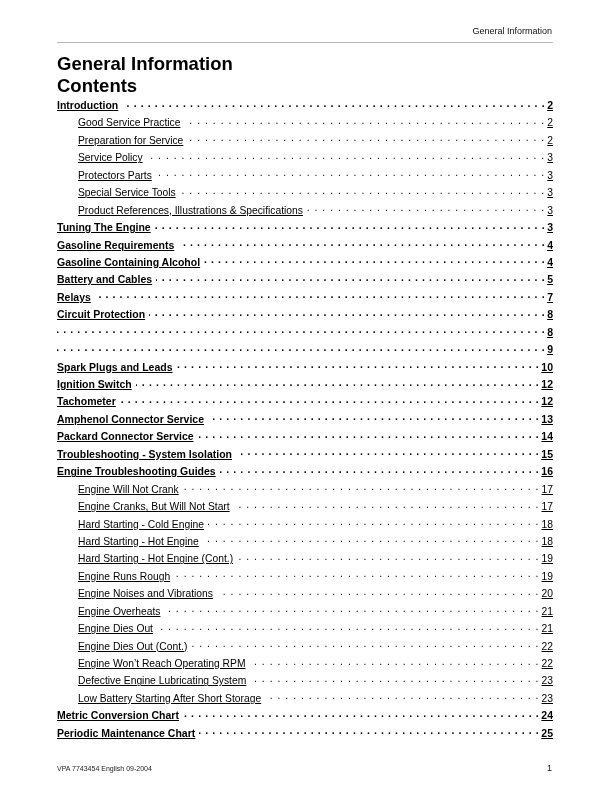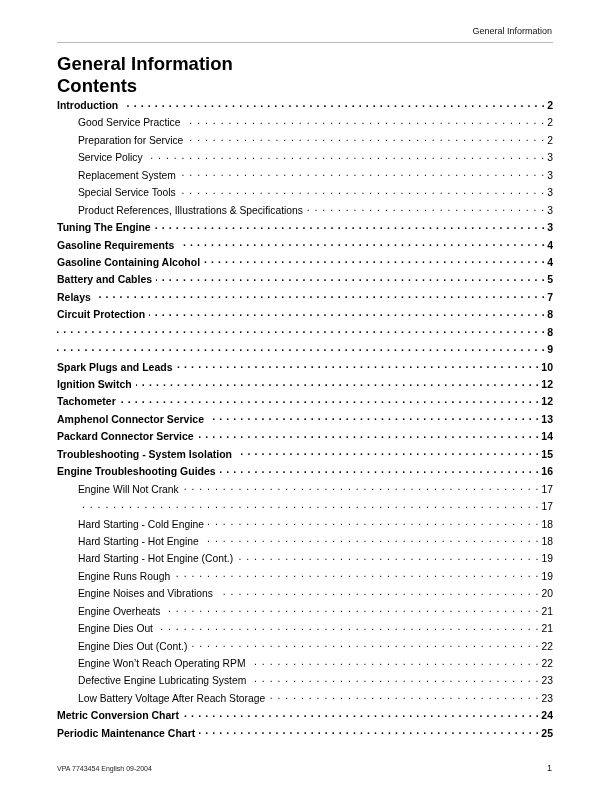--- a/index.html
+++ b/index.html
@@ -2,21 +2,21 @@
 <html><head>
   <meta charset="utf-8">
   <style>
     html, body { margin: 0; padding: 0; background: #ffffff; }
     body { width: 612px; height: 792px; position: relative; overflow: hidden;
            font-family: "Liberation Sans", sans-serif; color: #000; }
     .running-header { position: absolute; top: 26px; right: 60px; font-size: 9px; color: #111; }
     .header-rule { position: absolute; top: 42px; left: 57px; width: 496px; height: 0; border-top: 1px solid #b8b8b8; }
     .title { position: absolute; left: 57px; top: 53px; margin: 0; font-size: 18.5px; font-weight: bold; line-height: 22px; }
     .title .line { display: block; }
-    .toc { position: absolute; left: 57px; top: 97px; width: 496px; }
+    .toc { position: absolute; left: 57px; top: 97px; width: 496px; text-decoration: underline; }
     .toc-row { display: flex; align-items: baseline; height: 17.45px; font-size: 10.5px; line-height: 17.45px; white-space: nowrap; }
     .toc-row.lvl1 { font-weight: bold; }
     .toc-row.lvl2 { padding-left: 21px; font-weight: normal; font-size: 10.3px; }
     .toc-row .label { flex: 0 0 auto; padding-right: 4px; }
     .toc-row .leader { flex: 1 1 auto; overflow: hidden; position: relative; height: 10px; align-self: baseline; }
     .toc-row .leader::before {
       content: ". . . . . . . . . . . . . . . . . . . . . . . . . . . . . . . . . . . . . . . . . . . . . . . . . . . . . . . . . . . . . . . . . . . . . . . . . . . . . . . . . . . . . . . . . . . . . . . . . . . . . . . . . . . . . . . . . . . . . . . . .";
       position: absolute; right: 0; bottom: -3px; white-space: nowrap; letter-spacing: 0.6px; font-weight: bold;
     }
     .toc-row.lvl2 .leader::before { font-weight: normal; letter-spacing: 1.05px; }
@@ -50,21 +50,21 @@
       <span class="label">Preparation for Service</span>
       <span class="leader"></span>
       <span class="page">2</span>
     </div>
     <div class="toc-row lvl2">
       <span class="label">Service Policy</span>
       <span class="leader"></span>
       <span class="page">3</span>
     </div>
     <div class="toc-row lvl2">
-      <span class="label">Replacement System</span>
+      <span class="label">Protectors Parts</span>
       <span class="leader"></span>
       <span class="page">3</span>
     </div>
     <div class="toc-row lvl2">
       <span class="label">Special Service Tools</span>
       <span class="leader"></span>
       <span class="page">3</span>
     </div>
     <div class="toc-row lvl2">
       <span class="label">Product References, Illustrations &amp; Specifications</span>
@@ -143,20 +143,21 @@
       <span class="label">Engine Troubleshooting Guides</span>
       <span class="leader"></span>
       <span class="page">16</span>
     </div>
     <div class="toc-row lvl2">
       <span class="label">Engine Will Not Crank</span>
       <span class="leader"></span>
       <span class="page">17</span>
     </div>
     <div class="toc-row lvl2">
+      <span class="label">Engine Cranks, But Will Not Start</span>
       <span class="leader"></span>
       <span class="page">17</span>
     </div>
     <div class="toc-row lvl2">
       <span class="label">Hard Starting - Cold Engine</span>
       <span class="leader"></span>
       <span class="page">18</span>
     </div>
     <div class="toc-row lvl2">
       <span class="label">Hard Starting - Hot Engine</span>
@@ -197,21 +198,21 @@
       <span class="label">Engine Won’t Reach Operating RPM</span>
       <span class="leader"></span>
       <span class="page">22</span>
     </div>
     <div class="toc-row lvl2">
       <span class="label">Defective Engine Lubricating System</span>
       <span class="leader"></span>
       <span class="page">23</span>
     </div>
     <div class="toc-row lvl2">
-      <span class="label">Low Battery Voltage After Reach Storage</span>
+      <span class="label">Low Battery Starting After Short Storage</span>
       <span class="leader"></span>
       <span class="page">23</span>
     </div>
     <div class="toc-row lvl1">
       <span class="label">Metric Conversion Chart</span>
       <span class="leader"></span>
       <span class="page">24</span>
     </div>
     <div class="toc-row lvl1">
       <span class="label">Periodic Maintenance Chart</span>

